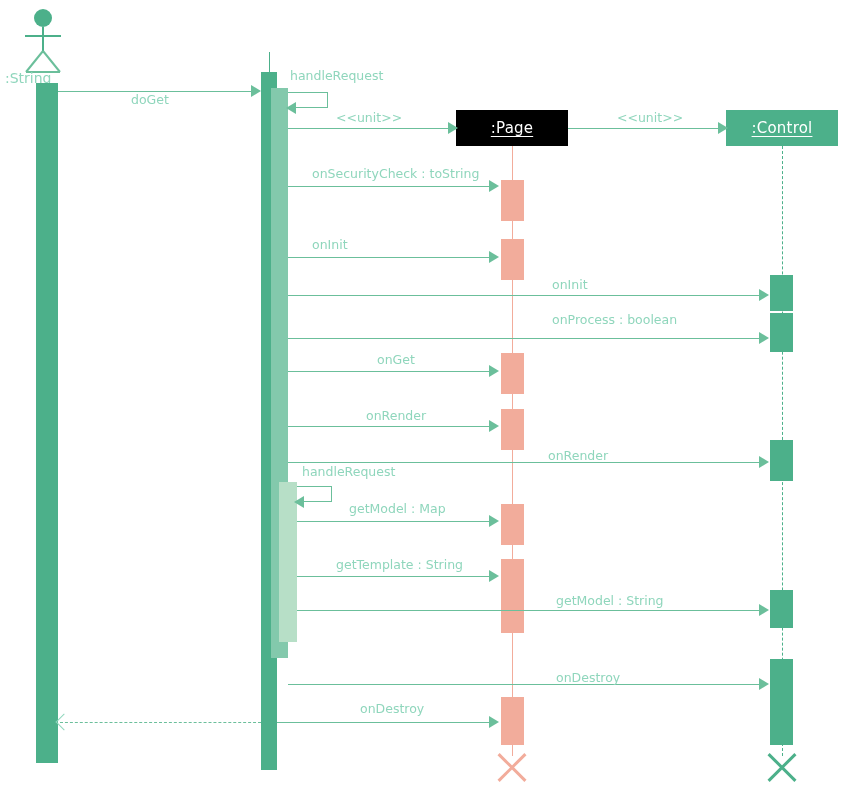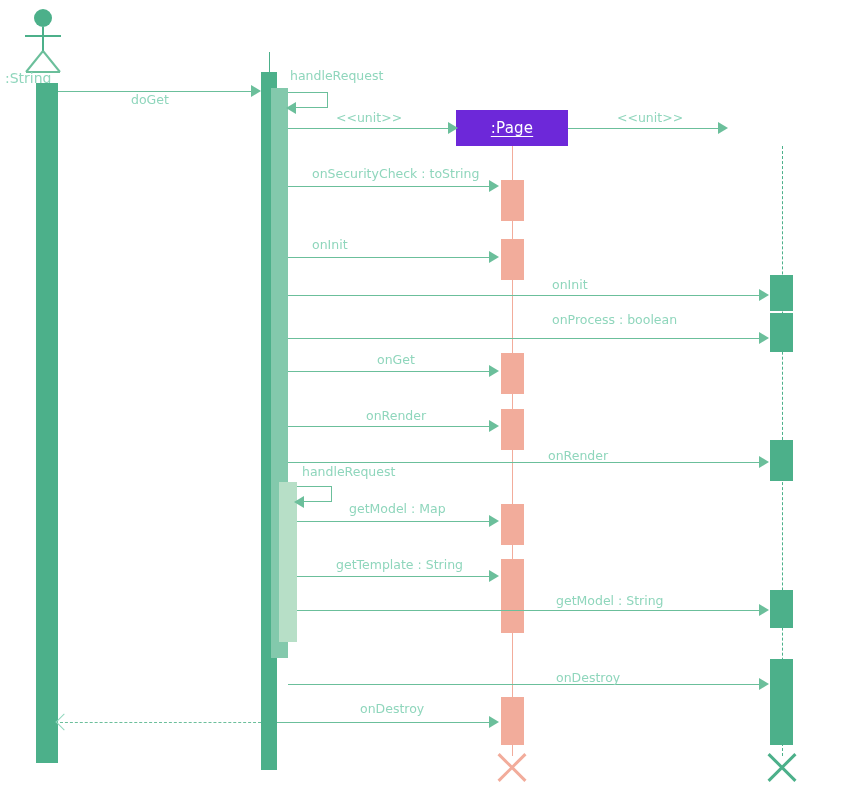--- a/index.html
+++ b/index.html
@@ -11,21 +11,21 @@
   #canvas{position:relative;width:851px;height:788px;background:#fff;}
 
   
   .head-box{
     position:absolute;box-sizing:border-box;
     display:flex;align-items:center;justify-content:center;
     color:#ffffff;font-size:15px;letter-spacing:.2px;
   }
   .head-box span{ text-decoration:underline; text-underline-offset:3px; }
   .head-green{ background:#4CB08A; }
-  .head-salmon{ background:#6d28d9; }
+  .head-salmon{ background:#000000; }
 
   
   .actor-label{
     position:absolute;color:#8FD6BC;font-size:14px;white-space:nowrap;
   }
 
   
   .lifeline-solid{ position:absolute;width:1px;background:#4CB08A; }
   .lifeline-dash-green{
     position:absolute;width:0;border-left:1px dashed #4CB08A;
@@ -107,20 +107,23 @@
   <div class="lifeline-dash-salmon" style="left:512px;top:146px;height:610px;"></div>
 
   <div class="act act-salmon" style="left:501px;top:180px;width:23px;height:41px;"></div>
   <div class="act act-salmon" style="left:501px;top:239px;width:23px;height:41px;"></div>
   <div class="act act-salmon" style="left:501px;top:353px;width:23px;height:41px;"></div>
   <div class="act act-salmon" style="left:501px;top:409px;width:23px;height:41px;"></div>
   <div class="act act-salmon" style="left:501px;top:504px;width:23px;height:41px;"></div>
   <div class="act act-salmon" style="left:501px;top:559px;width:23px;height:74px;"></div>
   <div class="act act-salmon" style="left:501px;top:697px;width:23px;height:48px;"></div>
 
+  <div class="head-box head-green" style="left:726px;top:110px;width:112px;height:36px;">
+    <span>:Control</span>
+  </div>
   <div class="lifeline-dash-green" style="left:782px;top:146px;height:610px;"></div>
 
   <div class="act act-dark" style="left:770px;top:275px;width:23px;height:36px;"></div>
   <div class="act act-dark" style="left:770px;top:313px;width:23px;height:39px;"></div>
   <div class="act act-dark" style="left:770px;top:440px;width:23px;height:41px;"></div>
   <div class="act act-dark" style="left:770px;top:590px;width:23px;height:38px;"></div>
   <div class="act act-dark" style="left:770px;top:659px;width:23px;height:86px;"></div>
 
   <div class="msg-line" style="left:58px;top:91px;width:196px;"></div>
   <div class="arrow-filled arrow-right" style="left:251px;top:85px;"></div>

